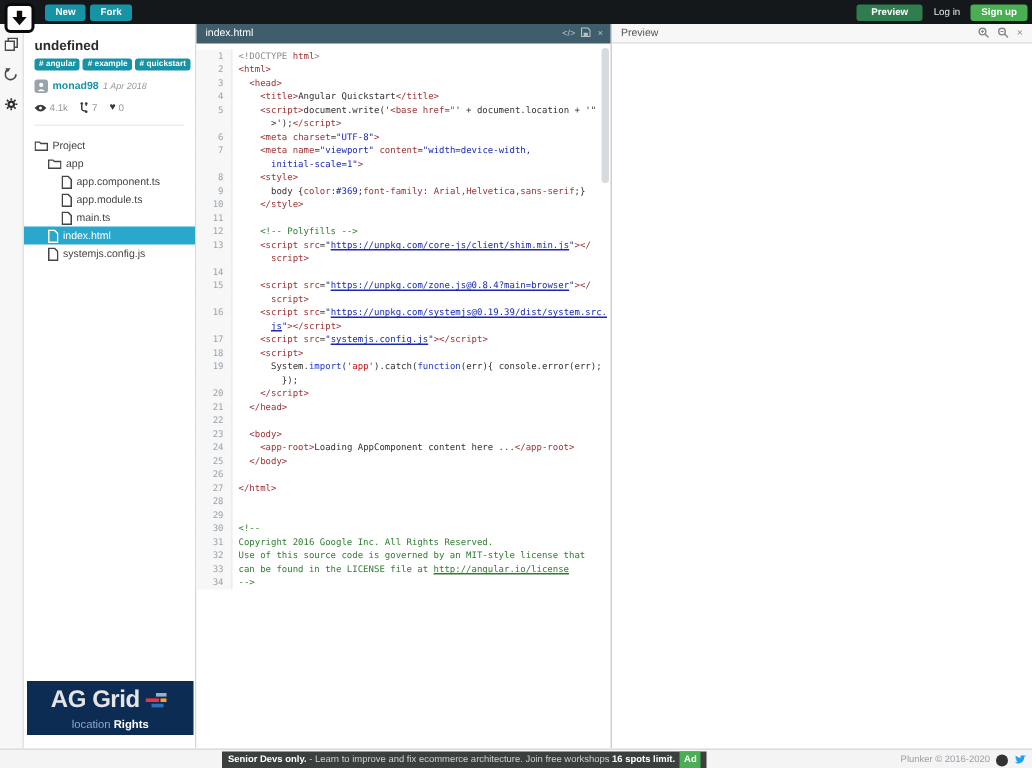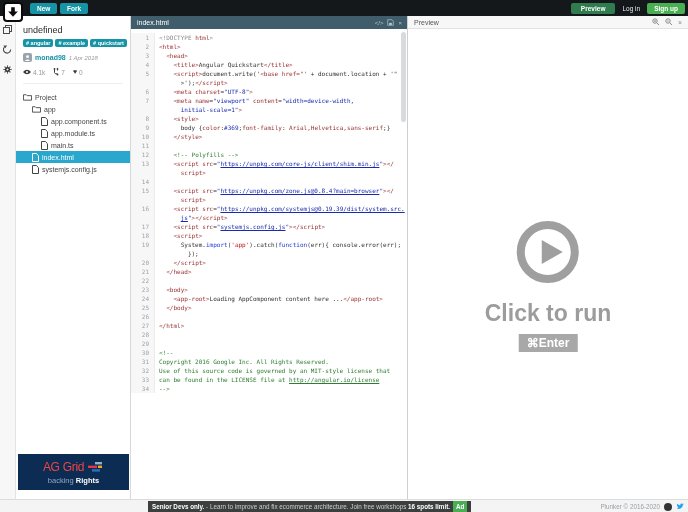--- a/index.html
+++ b/index.html
@@ -22,39 +22,39 @@
         font-size:6.5px;font-weight:bold;padding:0 7px;line-height:11px;cursor:pointer;font-family:inherit;}
 
   
   .rail{position:absolute;left:0;top:16px;width:16px;height:483px;background:#f7f7f7;
         border-right:1px solid #e3e3e3;display:flex;flex-direction:column;align-items:center;padding-top:8px;gap:10px;}
   .rail .ric{width:10px;height:10px;color:#4a4a4a;cursor:pointer;display:flex;align-items:center;justify-content:center;}
 
   
   .sidebar{position:absolute;left:16px;top:16px;width:115px;height:483px;background:#fff;
            border-right:1px solid #d8d8d8;}
-  .plunk-title{margin:9px 0 4px 7px;font-size:9px;font-weight:normal;color:#2b2b2b;}
+  .plunk-title{margin:9px 0 4px 7px;font-size:9px;font-weight:bold;color:#2b2b2b;}
   .tags{display:flex;gap:2px;margin-left:7px;flex-wrap:wrap;}
   .tag-badge{background:#1693a5;color:#fff;font-size:5.5px;font-weight:bold;padding:1px 3px;border-radius:2px;cursor:pointer;}
   .author{display:flex;align-items:center;gap:3px;margin:6px 0 0 7px;}
   .avatar{width:9px;height:9px;background:#9aa3ab;border-radius:2px;display:flex;align-items:center;justify-content:center;}
   .aname{color:#1693a5;font-size:7px;font-weight:bold;cursor:pointer;}
   .adate{color:#999;font-size:6px;font-style:italic;}
   .stats{display:flex;align-items:center;gap:8px;margin:6px 0 7px 7px;border-bottom:1px solid #eee;padding-bottom:7px;width:100px;}
   .stat{display:flex;align-items:center;gap:2px;color:#444;}
   .stat .v{color:#999;font-size:6.5px;}
   .heart{font-size:7px;color:#3a3a3a;line-height:6px;}
   .tree{margin-top:2px;}
   .tree-row{display:flex;align-items:center;gap:3px;height:12px;font-size:7px;color:#444;cursor:pointer;white-space:nowrap;}
   .tree-row svg{flex:0 0 auto;}
   .tree-row.sel{background:#2aa7cc;color:#fff;}
   .ad{position:absolute;left:2px;bottom:9px;width:111px;height:36px;background:#0d2c54;cursor:pointer;
       display:flex;flex-direction:column;align-items:center;justify-content:center;gap:2px;}
   .ad .l1{display:flex;align-items:center;gap:4px;}
-  .ad .agname{color:#ef4444;font-size:12px;font-weight:normal;letter-spacing:-0.3px;}
+  .ad .agname{color:#e5e5e5;font-size:16px;font-weight:bold;letter-spacing:-0.3px;}
   .ad .l2{font-size:7.5px;color:#8fa7c4;}
   .ad .l2 b{color:#fff;}
 
   
   .editor{position:absolute;left:131px;top:16px;width:277px;height:483px;background:#fff;border-right:1px solid #cfcfcf;}
   .tabbar{height:13px;background:#3f5d6a;display:flex;align-items:center;}
   .tabname{color:#fff;font-size:7px;padding-left:6px;flex:1;cursor:pointer;}
   .tabicons{display:flex;align-items:center;gap:4px;padding-right:5px;color:#b6c5cc;font-size:6px;}
   .tabicons span{cursor:pointer;}
   .code{position:relative;padding-top:4px;font-family:"DejaVu Sans Mono","Liberation Mono",monospace;font-size:6px;}
@@ -232,21 +232,21 @@
     <a class="ad">
       <span class="l1">
         <span class="agname">AG Grid</span>
         <svg width="16" height="10" viewBox="0 0 16 10">
           <rect x="7" y="0" width="7" height="2.4" fill="#8fb4c9"></rect>
           <rect x="0" y="3.6" width="9" height="2.4" fill="#e23744"></rect>
           <rect x="10" y="3.6" width="4" height="2.4" fill="#f6a623"></rect>
           <rect x="4" y="7.2" width="8" height="2.4" fill="#2f6fb8"></rect>
         </svg>
       </span>
-      <span class="l2"><span>backing </span><b>Rights</b></span>
+      <span class="l2"><span>location </span><b>Rights</b></span>
     </a>
   </aside>
 
   <main class="editor">
     <div class="tabbar">
       <span class="tabname">index.html</span>
       <span class="tabicons">
         <span>&lt;/&gt;</span>
         <span>
           <svg width="7" height="7" viewBox="0 0 10 10">
@@ -436,28 +436,20 @@
         <span class="pi">
           <svg width="8" height="8" viewBox="0 0 8 8">
               <circle cx="3" cy="3" r="2.2" fill="none" stroke="#8a8a8a"></circle>
               <path d="M4.7 4.7 7 7" stroke="#8a8a8a"></path>
               <path d="M2 3h2" stroke="#8a8a8a" stroke-width="0.7"></path>
             </svg>
         </span>
         <span class="pi">×</span>
       </span>
     </div>
-    <div class="run">
-      <svg width="64" height="64" viewBox="0 0 64 64">
-        <circle cx="32" cy="32" r="27" fill="none" stroke="#9f9f9f" stroke-width="8"></circle>
-        <polygon points="26,20 47,32 26,44" fill="#9f9f9f"></polygon>
-      </svg>
-      <div class="ctr">Click to run</div>
-      <div class="kbd">⌘Enter</div>
-    </div>
   </section>
 
   <footer class="footer">
     <div class="adbar">
       <b>Senior Devs only.</b><span> - Learn to improve and fix ecommerce architecture. Join free workshops </span><b>16 spots limit.</b><span class="adtag">Ad</span>
     </div>
     <div class="fright">
       <span class="copyright">Plunker © 2016-2020</span>
       <span class="gh"></span>
       <span class="tw">

